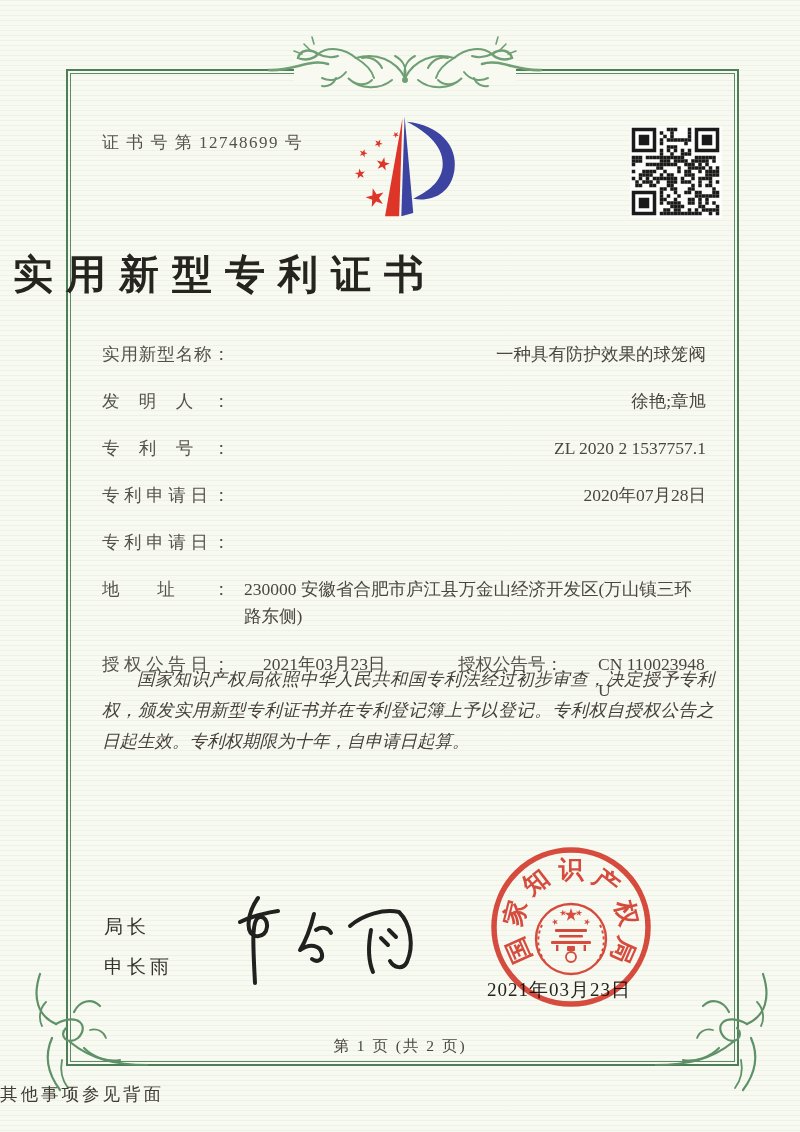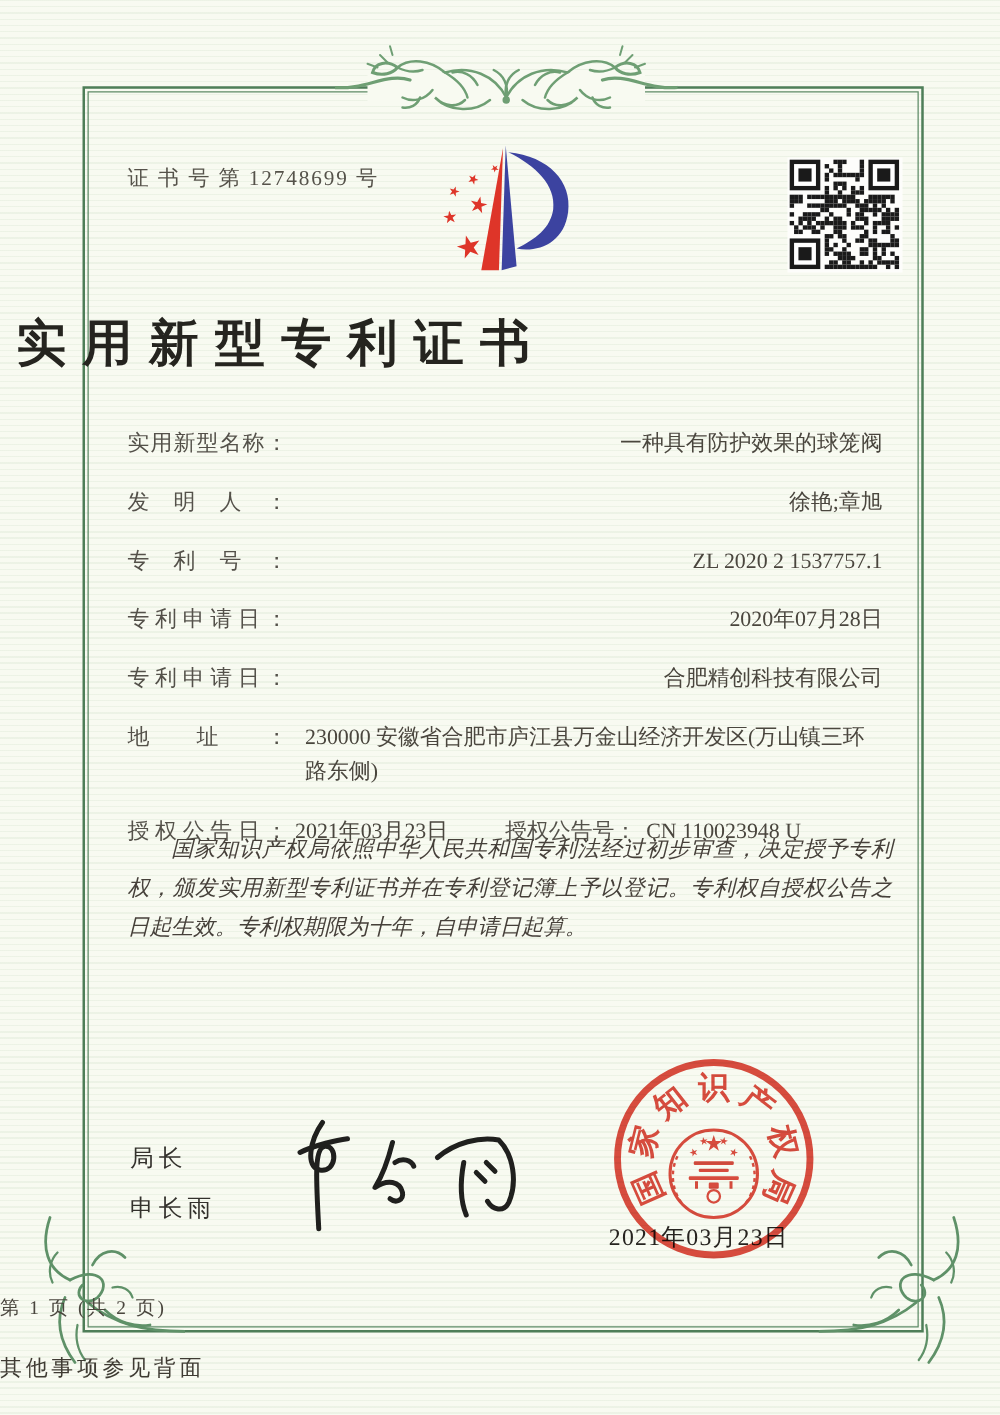--- a/index.html
+++ b/index.html
@@ -21,37 +21,37 @@
   .logo{position:absolute;left:350px;top:112px;}
   .qr{position:absolute;left:630px;top:126px;background:#fdfdfb;}
   .title{position:absolute;left:0;right:0;top:247px;text-align:left;
     font-size:40px;font-weight:700;letter-spacing:13px;text-indent:13px;color:#25241f;}
   
   .fields{position:absolute;left:102px;top:341px;width:604px;}
   .frow{display:flex;margin-bottom:21px;line-height:26px;font-size:17.5px;justify-content:space-between;}
   .flabel{flex:none;display:inline-block;width:128px;text-align:justify;text-align-last:justify;color:#54514a;}
   .fvalue{margin-left:8px;color:#4a463e;}
   .fvalue.addr{width:462px;line-height:27px;}
-  .grantrow{display:flex;line-height:26px;font-size:17.5px;}
+  .grantrow{display:flex;line-height:26px;font-size:17.5px;gap:27px;}
   .gdate{flex:none;width:168px;margin-left:6px;color:#4a463e;}
   .glabel2{flex:none;white-space:pre;color:#54514a;}
   
   .body-text{position:absolute;left:102px;top:664px;width:612px;}
   .para{margin:0;font-size:17.5px;line-height:31px;text-indent:2em;text-align:justify;color:#46403a;font-style:italic;}
   
   .officer{position:absolute;left:104px;top:914px;font-family:"Liberation Sans","DejaVu Sans",sans-serif;
     font-size:19px;letter-spacing:4px;color:#33312c;}
   .officer div{margin-bottom:14px;}
   .sig{position:absolute;left:218px;top:886px;}
   
   .seal-date{position:absolute;left:459px;top:977px;width:200px;text-align:center;
     font-size:19px;letter-spacing:1px;color:#26231f;z-index:1;}
   .seal{position:absolute;left:485px;top:841px;opacity:.9;z-index:2;mix-blend-mode:multiply;}
   
-  .page-num{position:absolute;left:0;right:0;top:1036px;text-align:left;font-size:15.5px;letter-spacing:2px;color:#4a463e;}
+  .page-num{position:absolute;left:0;right:0;top:1036px;text-align:center;font-size:15.5px;letter-spacing:2px;color:#4a463e;}
   .back-note{position:absolute;left:0;right:0;top:1082px;font-size:17.5px;letter-spacing:3px;color:#3f3b33;}
   
   .orn-top{position:absolute;left:268px;top:28px;}
   .orn-bl{position:absolute;left:26px;top:972px;}
   .orn-br{position:absolute;left:655px;top:972px;}
   svg{display:block;}
 </style>
 </head>
 <body>
 
@@ -389,21 +389,20 @@
     <div class="frow">
       <span class="flabel">专利号：</span>
       <span class="fvalue">ZL 2020 2 1537757.1</span>
     </div>
     <div class="frow">
       <span class="flabel">专利申请日：</span>
       <span class="fvalue">2020年07月28日</span>
     </div>
     <div class="frow">
       <span class="flabel">专利申请日：</span>
-      <span class="fvalue">合肥精创科技有限公司</span>
     </div>
     <div class="frow">
       <span class="flabel">地址：</span>
       <span class="fvalue addr">230000 安徽省合肥市庐江县万金山经济开发区(万山镇三环路东侧)</span>
     </div>
     <div class="grantrow">
       <span class="flabel">授权公告日：</span>
       <span class="gdate">2021年03月23日</span>
       <span class="glabel2">授权公告号：</span>
       <span class="fvalue">CN 110023948 U</span>

